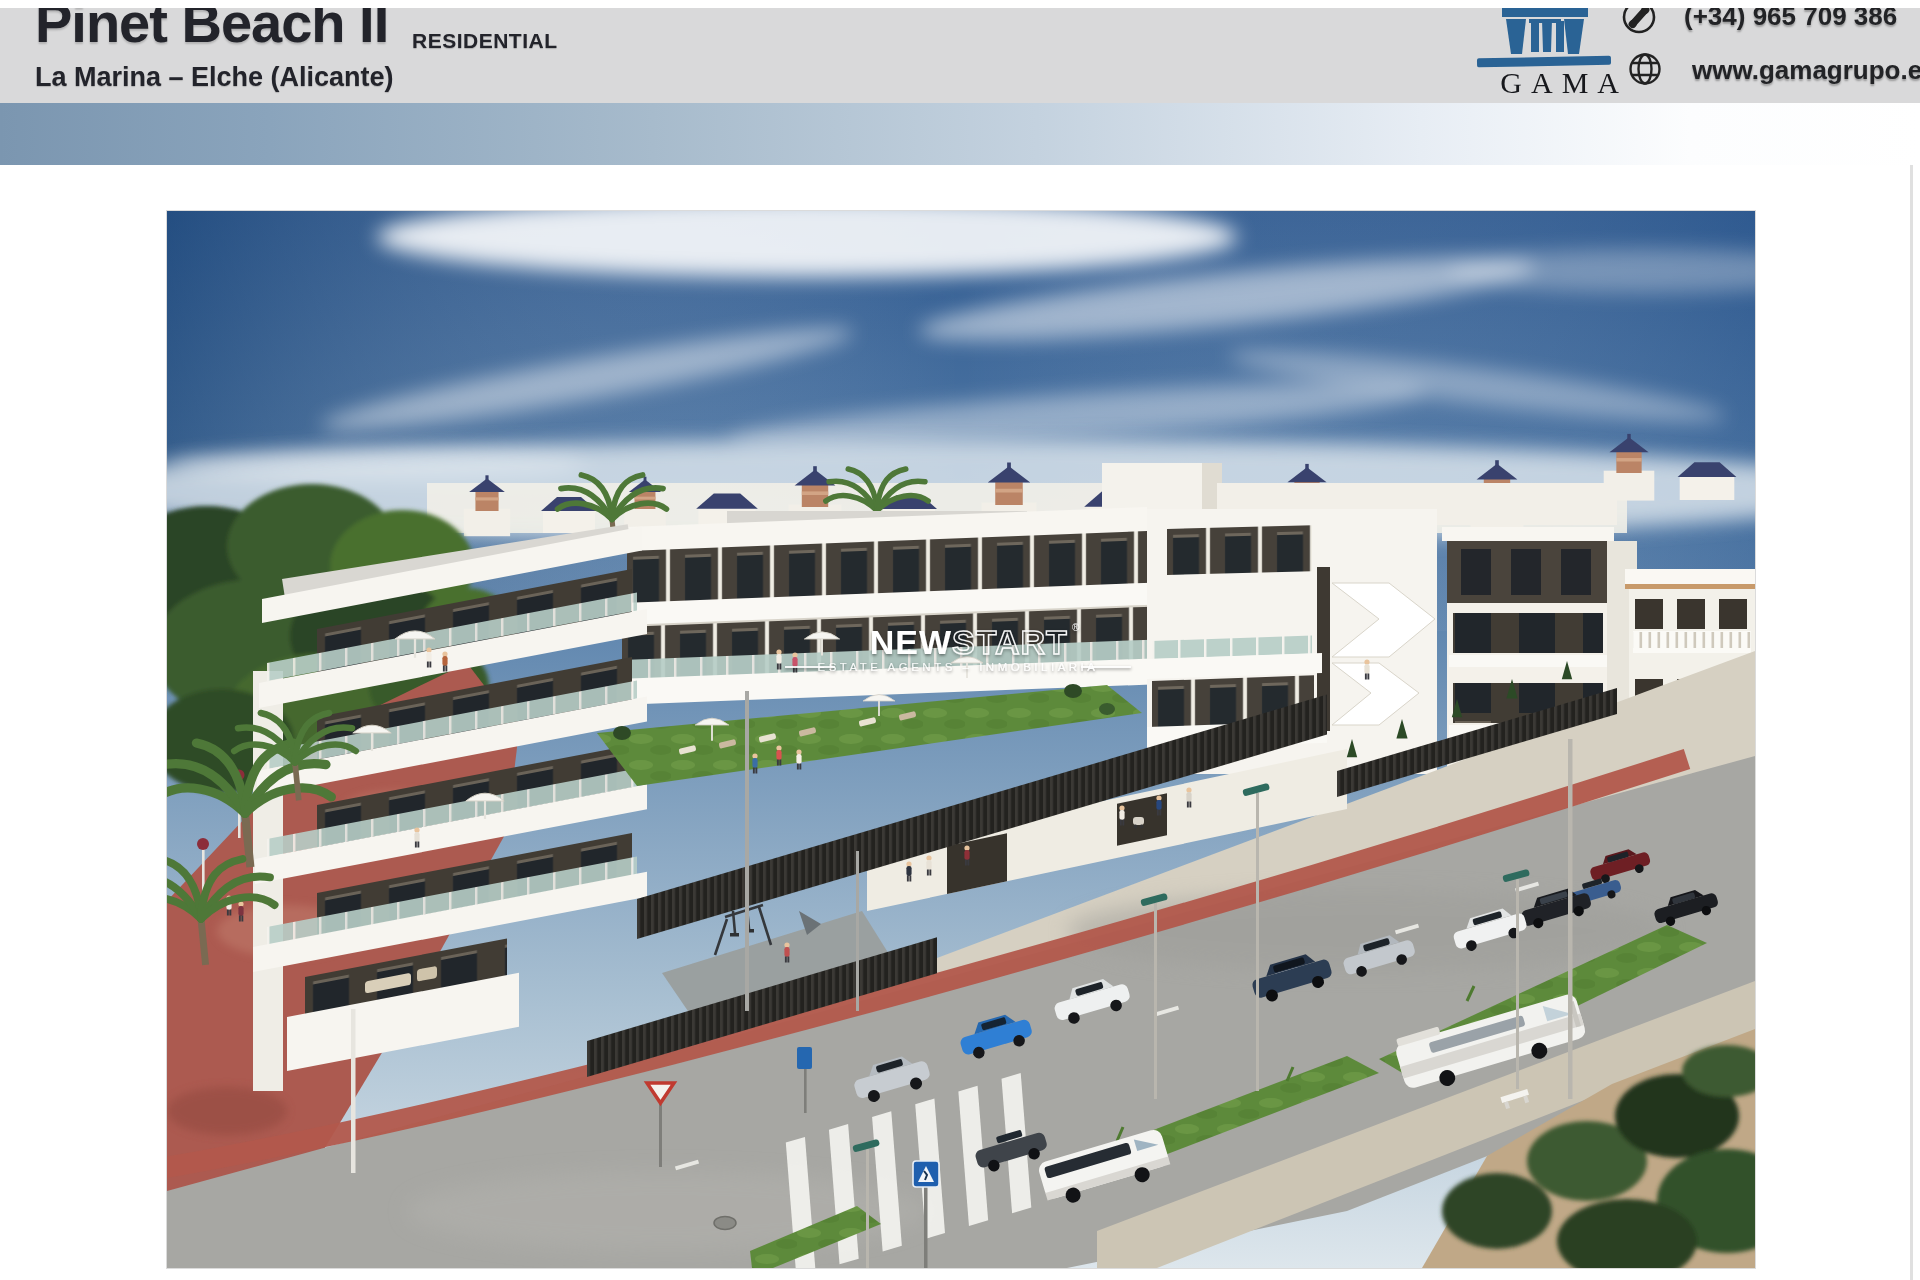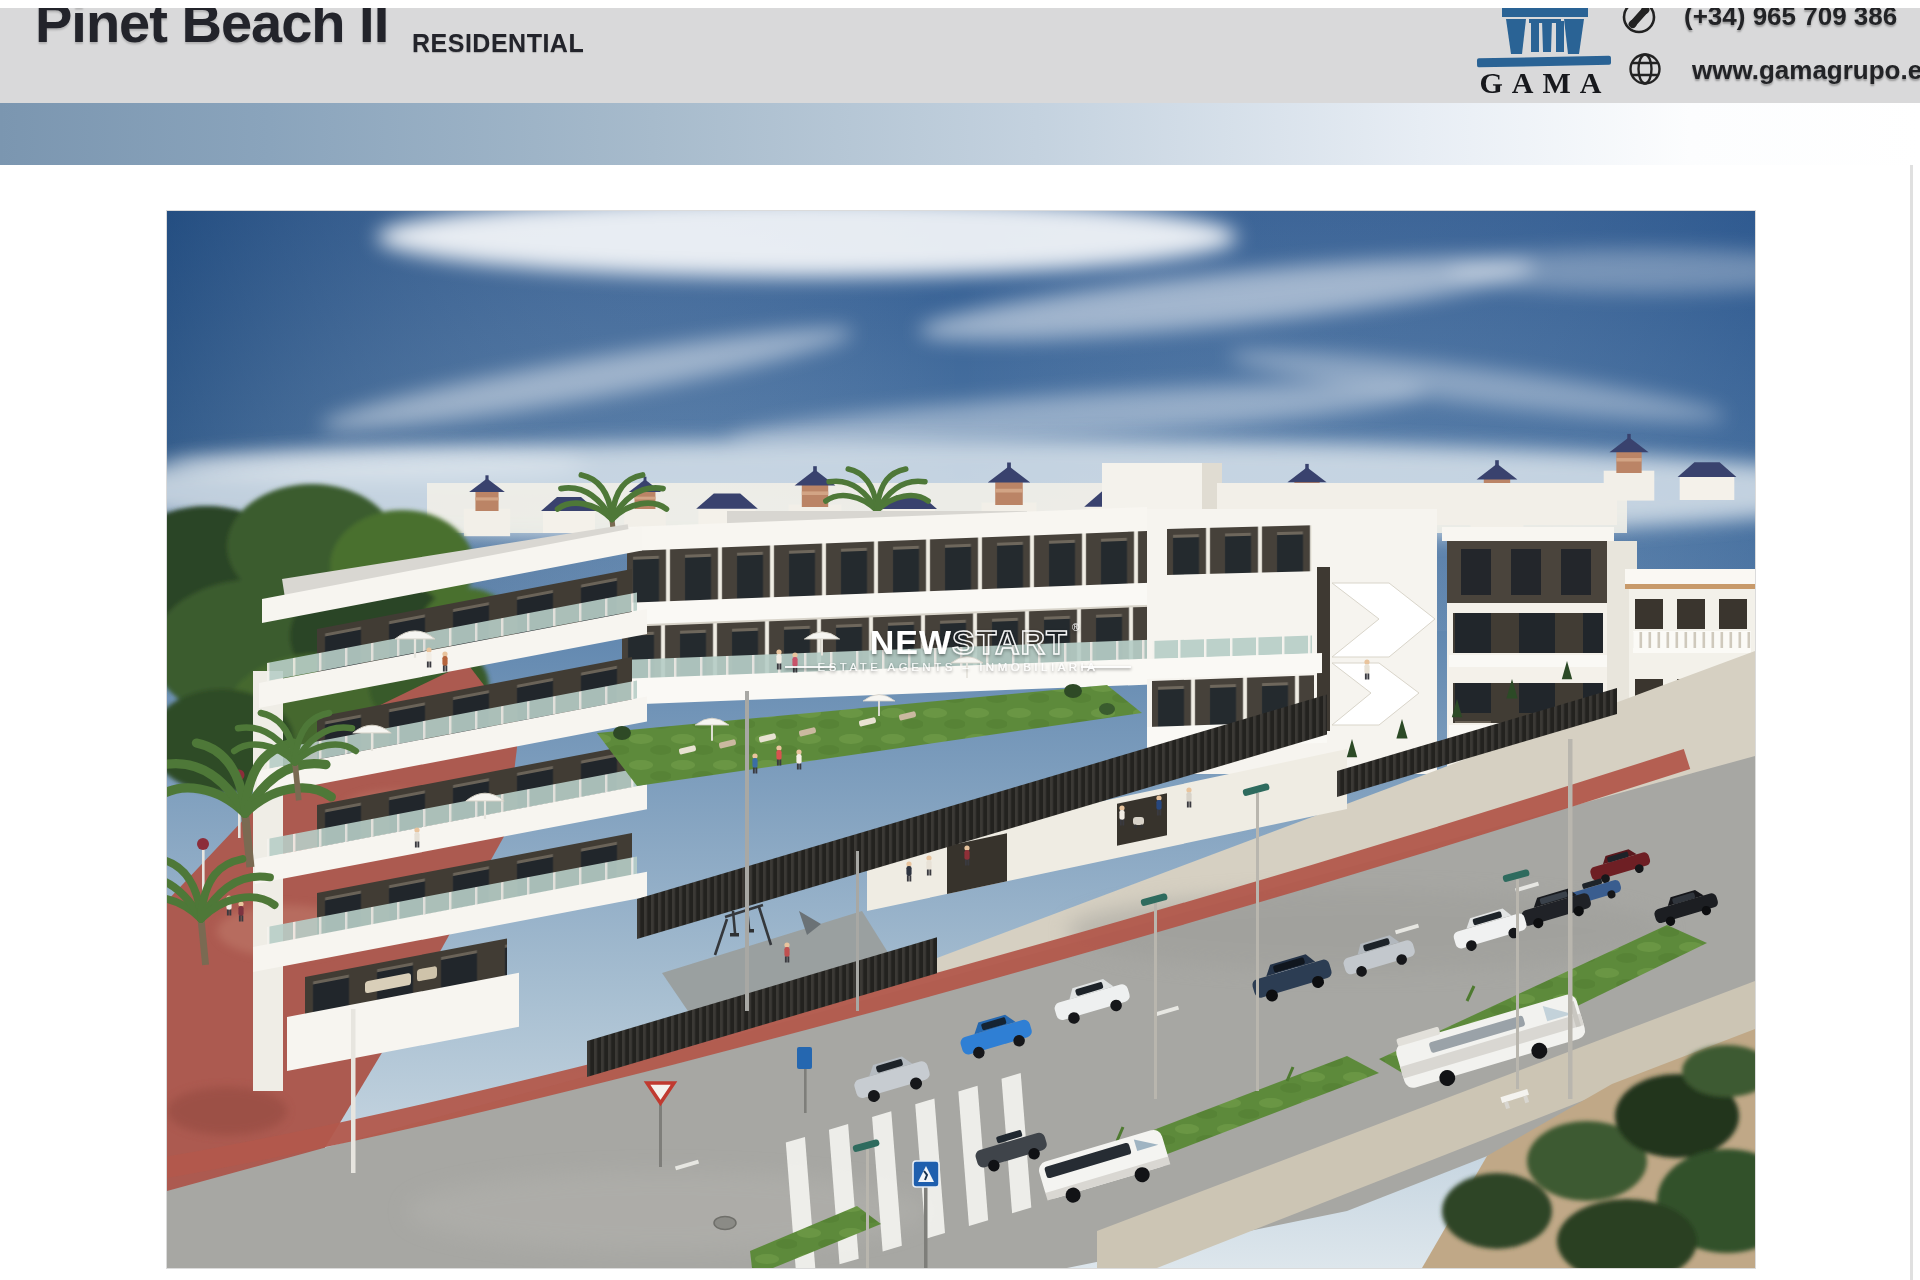--- a/index.html
+++ b/index.html
@@ -3,28 +3,28 @@
 <meta charset="utf-8">
 <style>
   html,body{margin:0;padding:0;background:#fff;}
   .page{position:relative;width:1920px;height:1280px;background:#ffffff;overflow:hidden;
         font-family:"Liberation Sans","DejaVu Sans",sans-serif;}
   .abs{position:absolute;}
   
   .header{left:0;top:8px;width:1920px;height:103px;background:#d9d9da;overflow:hidden;}
   .title{left:35px;top:-14px;font-size:56px;font-weight:700;letter-spacing:-1px;color:#23242b;
          text-shadow:0 2px 2px rgba(0,0,0,.18);white-space:nowrap;line-height:1.05;}
-  .titleSuffix{left:412px;top:21px;font-size:25px;font-weight:700;color:#23242b;
+  .titleSuffix{left:412px;top:21px;font-size:21px;font-weight:700;color:#23242b;
          letter-spacing:.5px;text-shadow:0 1px 1px rgba(0,0,0,.2);}
   .subtitle{left:35px;top:54px;font-size:27px;font-weight:700;color:#23242b;
          text-shadow:0 1px 1px rgba(0,0,0,.18);}
   .brandIcon{left:1500px;top:0px;width:90px;height:50px;}
   .brandBar{left:1477px;top:49px;width:134px;height:9px;background:#2a6395;border-radius:2px;transform:rotate(-1.2deg);}
-  .brandName{left:1462px;top:58px;width:166px;text-align:center;font-family:"Liberation Serif","DejaVu Serif",serif;
-         font-size:30px;font-weight:700;letter-spacing:9px;color:#17181c;}
+  .brandName{left:1462px;top:58px;width:166px;text-align:right;font-family:"Liberation Serif","DejaVu Serif",serif;
+         font-size:30px;font-weight:400;letter-spacing:9px;color:#17181c;}
   .contactRow{color:#222326;font-weight:700;font-size:26px;text-shadow:0 2px 2px rgba(0,0,0,.3);white-space:nowrap;}
   .phoneText{left:1684px;top:-7px;}
   .webText{left:1692px;top:47px;}
   .cIcon{width:38px;height:38px;}
   .phoneIcon{left:1620px;top:-10px;}
   .globeIcon{left:1626px;top:42px;}
   
   .accentBar{left:0;top:103px;width:1920px;height:62px;
     background:linear-gradient(90deg,#7b96b0 0%,#8aa4bc 14%,#a7bbcc 34%,#c4d2df 54%,#e7edf4 74%,#fcfdfe 88%,#ffffff 100%);}
   .pageEdge{left:1910px;top:165px;width:3px;height:1115px;background:#e0e0e0;}
@@ -32,20 +32,21 @@
   .photo{left:167px;top:211px;width:1588px;height:1057px;outline:1px solid rgba(0,0,0,.14);overflow:hidden;background:#9db8cd;}
 </style>
 </head>
 <body>
 
 <div class="page">
 
   <div class="abs header">
     <div class="abs title">Pinet Beach II</div>
     <div class="abs titleSuffix">RESIDENTIAL</div>
+    <div class="abs subtitle">La Marina – Elche (Alicante)</div>
 
     <svg class="abs brandIcon" viewBox="0 0 90 50">
       <g fill="#2a6395">
         <rect x="2" y="0" width="86" height="9"></rect>
         <path d="M6,11 L26,11 L22,46 L11,46 Z"></path>
         <rect x="31" y="13" width="8" height="31"></rect>
         <path d="M42,11 L52,11 L51,44 L43,44 Z"></path>
         <rect x="56" y="13" width="8" height="31"></rect>
         <path d="M64,11 L84,11 L79,46 L68,46 Z"></path>
         <rect x="29" y="11" width="32" height="4"></rect>

